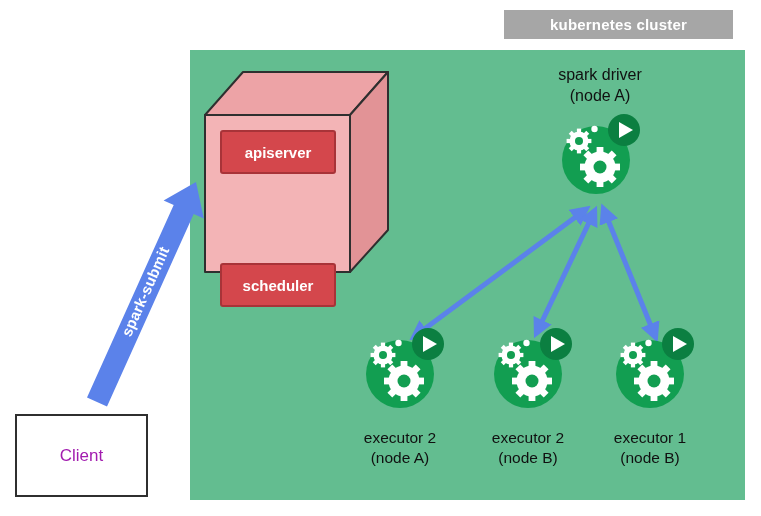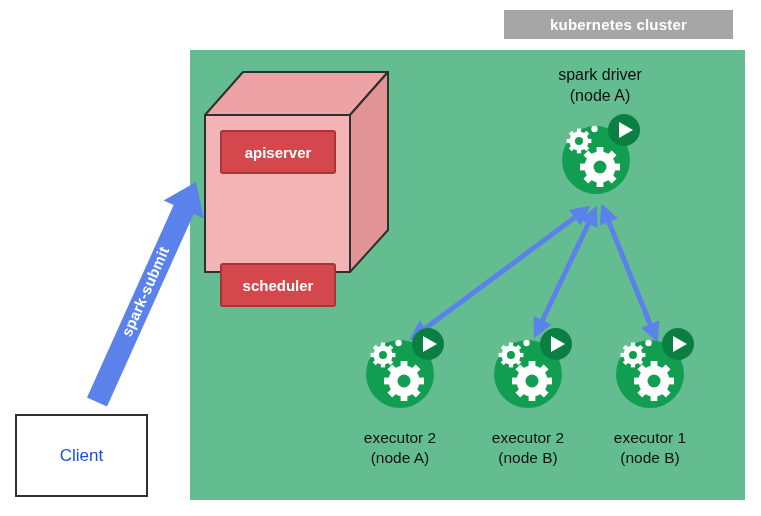--- a/index.html
+++ b/index.html
@@ -50,21 +50,21 @@
   .node-label span{display:block;}
   .submit-text{
     position:absolute;left:70px;top:283px;width:150px;text-align:center;
     transform:rotate(-66deg);color:#ffffff;font-weight:bold;font-size:15px;
     z-index:3;letter-spacing:.2px;
   }
   .client-box{
     position:absolute;left:15px;top:414px;width:133px;height:83px;z-index:2;
     background:#ffffff;border:2px solid var(--outline-dark,#2F2F2F);box-sizing:border-box;
     display:flex;align-items:center;justify-content:center;
-    color:#1d4ed8;font-size:17px;
+    color:#a21caf;font-size:17px;
   }
 </style>
 </head>
 <body>
 
 <div class="canvas">
 
   <div class="cluster-bg"></div>
 
   <div class="cluster-label">kubernetes cluster</div>

